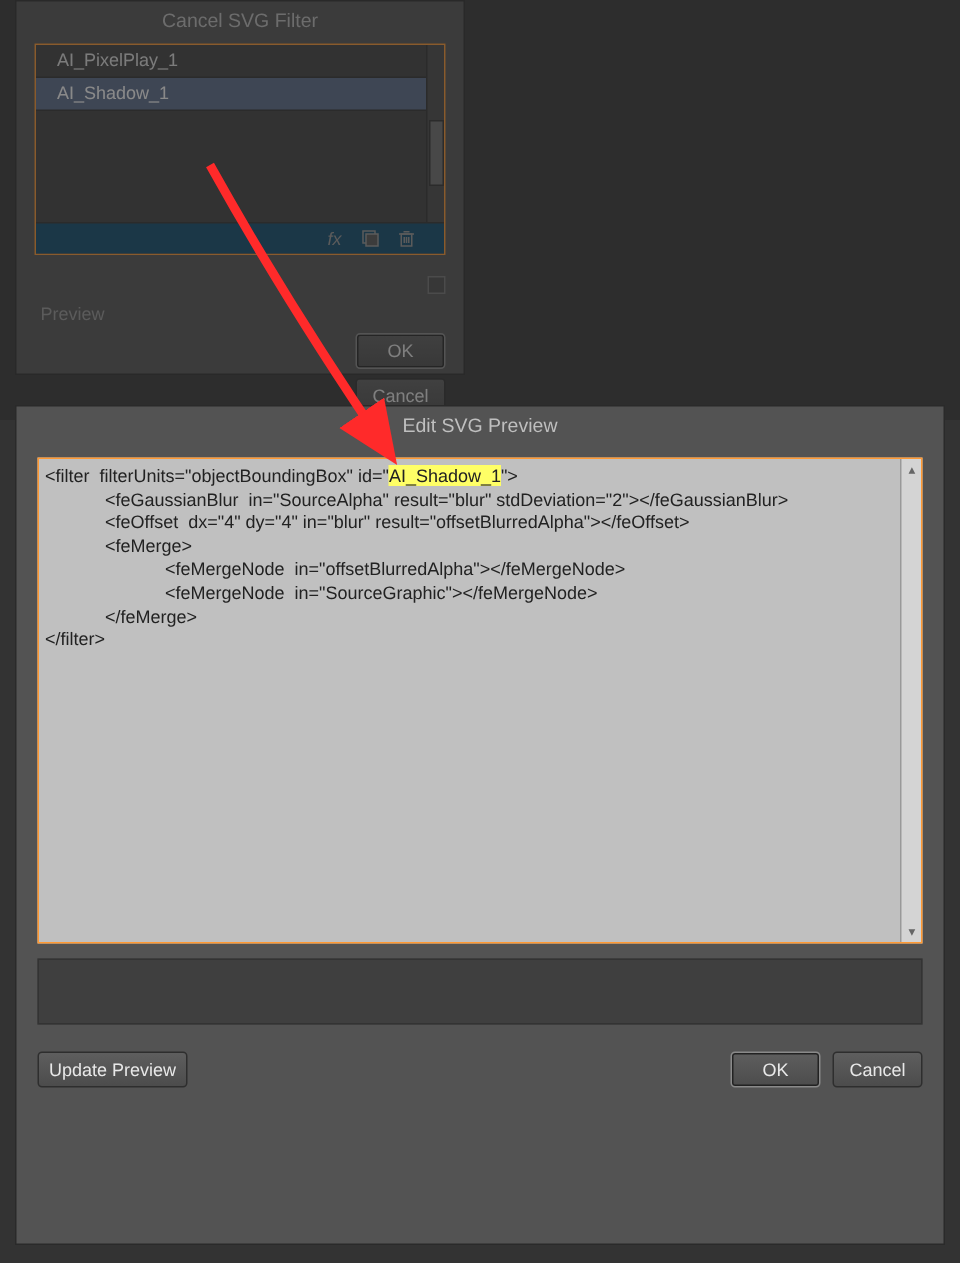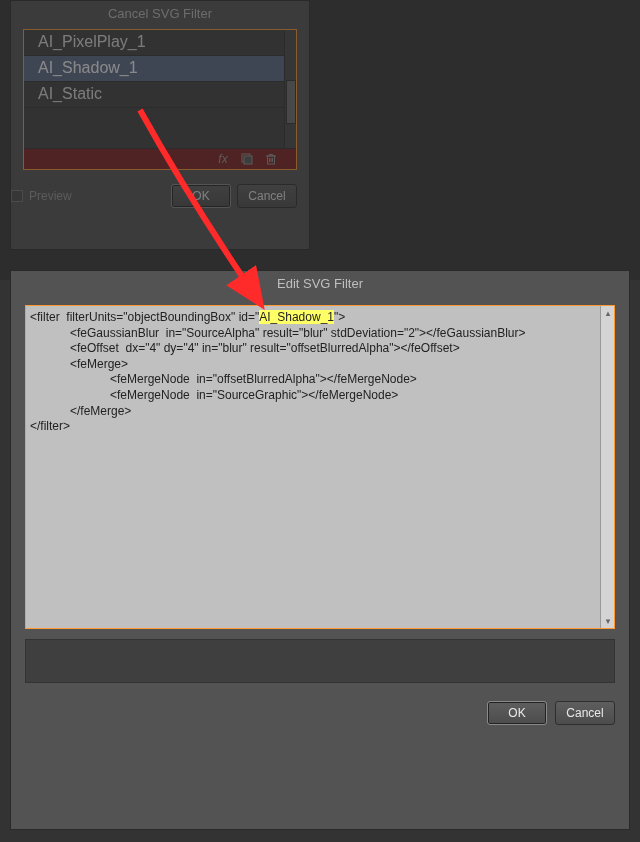--- a/index.html
+++ b/index.html
@@ -47,21 +47,21 @@
   .filter-list {
     background: #3f3f3f;
     height: 118px;
     overflow: hidden;
     position: relative;
   }
   .filter-item {
     padding: 3px 10px 4px 14px;
     border-bottom: 1px solid #2f2f2f;
     color: #e0e0e0;
-    font-size: 16px;
+    font-size: 12px;
     cursor: default;
   }
   .filter-item.selected {
     background: #5a6a8a;
     color: #ffffff;
   }
   .scrollbar-v {
     position: absolute;
     right: 0;
     top: 0;
@@ -78,37 +78,38 @@
     top: 50px;
     background: #707070;
     border: 1px solid #2f2f2f;
   }
   .icon-row {
     display: flex;
     justify-content: flex-end;
     gap: 10px;
     padding: 3px 18px 3px 6px;
     border-top: 1px solid #2f2f2f;
-    background: #7f1d1d;
+    background: #0c4a6e;
   }
   .icon {
     width: 14px;
     height: 14px;
     display: inline-flex;
     align-items: center;
     justify-content: center;
     color: #999;
     font-style: italic;
     font-size: 12px;
   }
   .bottom-row {
     display: flex;
-    align-items: center;
+    align-items: flex-end;
     gap: 6px;
-    padding: 14px 12px 10px 0;
+    padding: 14px 12px 10px 16px;
+    flex-direction: column;
   }
   .checkbox {
     width: 12px;
     height: 12px;
     border: 1px solid #777;
     background: #4a4a4a;
     display: inline-block;
   }
   .check-label {
     color: #999;
@@ -196,21 +197,20 @@
 </style>
 </head>
 <body>
 
 <div class="dialog apply-dialog">
   <div class="dialog-title">Cancel SVG Filter</div>
   <div class="list-area">
     <div class="filter-list">
       <div class="filter-item">AI_PixelPlay_1</div>
       <div class="filter-item selected">AI_Shadow_1</div>
-      <div class="filter-item">AI_Static</div>
       <div class="scrollbar-v">
         <div class="scroll-thumb"></div>
       </div>
     </div>
     <div class="icon-row">
       <span class="icon">fx</span>
       <span class="icon">
         <svg width="12" height="12" viewBox="0 0 12 12">
             <rect x="1" y="1" width="8" height="8" fill="none" stroke="#999" stroke-width="1"></rect>
             <rect x="3" y="3" width="8" height="8" fill="#555" stroke="#999" stroke-width="1"></rect>
@@ -232,40 +232,41 @@
     <span class="checkbox"></span>
     <span class="check-label">Preview</span>
     <div class="btn ok">OK</div>
     <div class="btn">Cancel</div>
   </div>
 </div>
 
 <div class="dim-overlay" style="height:280px"></div>
 
 <div class="dialog edit-dialog">
-  <div class="dialog-title">Edit SVG Filter</div>
+  <div class="dialog-title">Edit SVG Preview</div>
 
   <div class="code-area-wrap">
     <div class="code-area"><span>&lt;filter  filterUnits="objectBoundingBox" id="</span><span class="hl">AI_Shadow_1</span><span>"&gt;</span>
 <span>            &lt;feGaussianBlur  in="SourceAlpha" result="blur" stdDeviation="2"&gt;&lt;/feGaussianBlur&gt;</span>
 <span>            &lt;feOffset  dx="4" dy="4" in="blur" result="offsetBlurredAlpha"&gt;&lt;/feOffset&gt;</span>
 <span>            &lt;feMerge&gt;</span>
 <span>                        &lt;feMergeNode  in="offsetBlurredAlpha"&gt;&lt;/feMergeNode&gt;</span>
 <span>                        &lt;feMergeNode  in="SourceGraphic"&gt;&lt;/feMergeNode&gt;</span>
 <span>            &lt;/feMerge&gt;</span>
 <span>&lt;/filter&gt;</span></div>
     <div class="code-scroll-v">
       <div class="code-scroll-arrow">▴</div>
       <div style="position:absolute;bottom:0" class="code-scroll-arrow">▾</div>
     </div>
   </div>
 
   <div class="msg-area"></div>
 
   <div class="edit-bottom-row">
+    <div class="btn update-btn">Update Preview</div>
     <div class="spacer"></div>
     <div class="btn ok">OK</div>
     <div class="btn">Cancel</div>
   </div>
 </div>
 
 <svg class="arrow-svg">
   <defs>
     <marker id="arrowhead" markerWidth="7" markerHeight="7" refX="5" refY="3" orient="auto">
       <polygon points="0 0, 7 3, 0 6" fill="#ff2a2a"></polygon>

